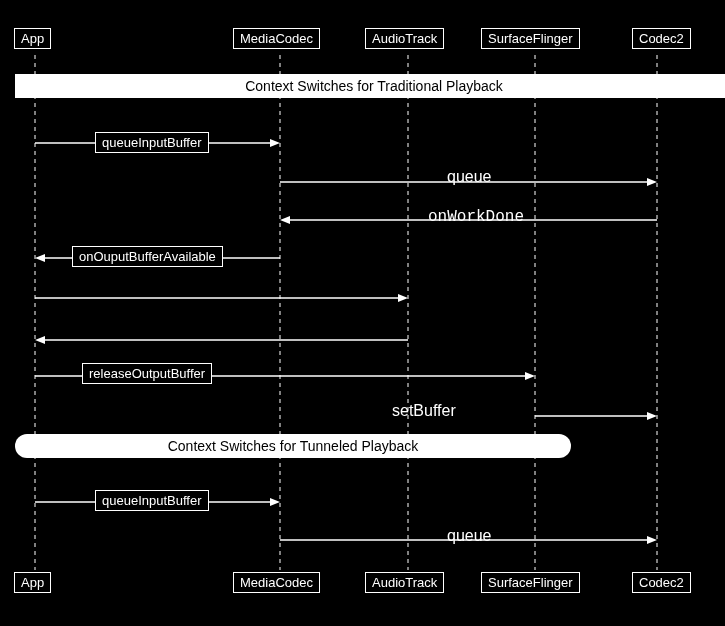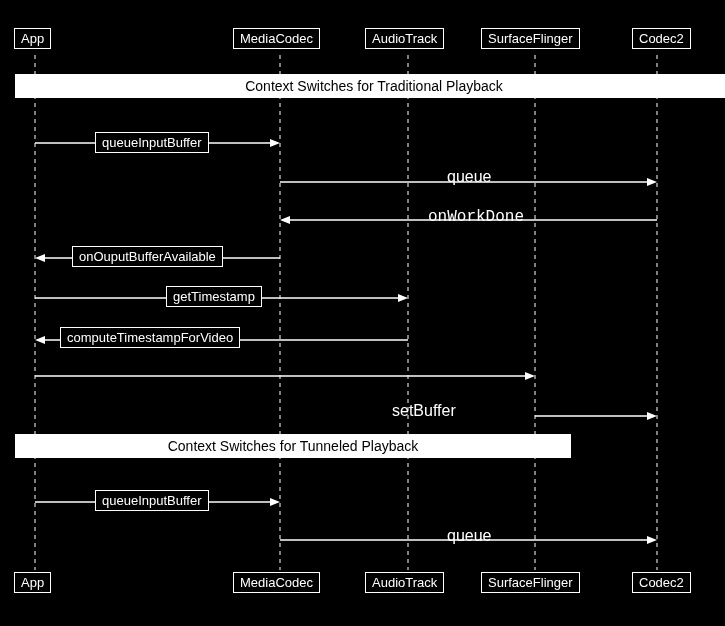--- a/index.html
+++ b/index.html
@@ -114,28 +114,27 @@
   <div class="section-bar" style="left:15px; top:74px; width:718px;">Context Switches for Traditional Playback</div>
 
   <div class="label-box" style="left:95px; top:132px;">queueInputBuffer</div>
 
   <div class="label-plain" style="left:447px; top:168px;">queue</div>
 
   <div class="label-plain" style="left:428px; top:208px;font-family:Liberation Mono, monospace;">onWorkDone</div>
 
   <div class="label-box" style="left:63px; top:246px;margin-left:9px;">onOuputBufferAvailable</div>
 
-  <div class="label-box" style="left:166px; top:286px;">getTimestamp</div>
 
-  <div class="label-box" style="left:60px; top:327px;">computeTimestampForVideo</div>
 
+  <div class="label-box" style="left:82px; top:363px;">releaseOutputBuffer</div>
 
   <div class="label-plain" style="left:392px; top:402px;">setBuffer</div>
 
-  <div class="section-bar" style="left:15px; top:434px; width:556px;">Context Switches for Tunneled Playback</div>
+  <div class="section-bar" style="left:15px; top:434px; width:556px;border-radius:12px;">Context Switches for Tunneled Playback</div>
 
   <div class="label-box" style="left:95px; top:490px;">queueInputBuffer</div>
 
   <div class="label-plain" style="left:447px; top:527px;">queue</div>
 
   <div class="label-box" style="left:14px; top:572px;">App</div>
   <div class="label-box" style="left:233px; top:572px;">MediaCodec</div>
   <div class="label-box" style="left:365px; top:572px;">AudioTrack</div>
   <div class="label-box" style="left:481px; top:572px;">SurfaceFlinger</div>
   <div class="label-box" style="left:632px; top:572px;">Codec2</div>

